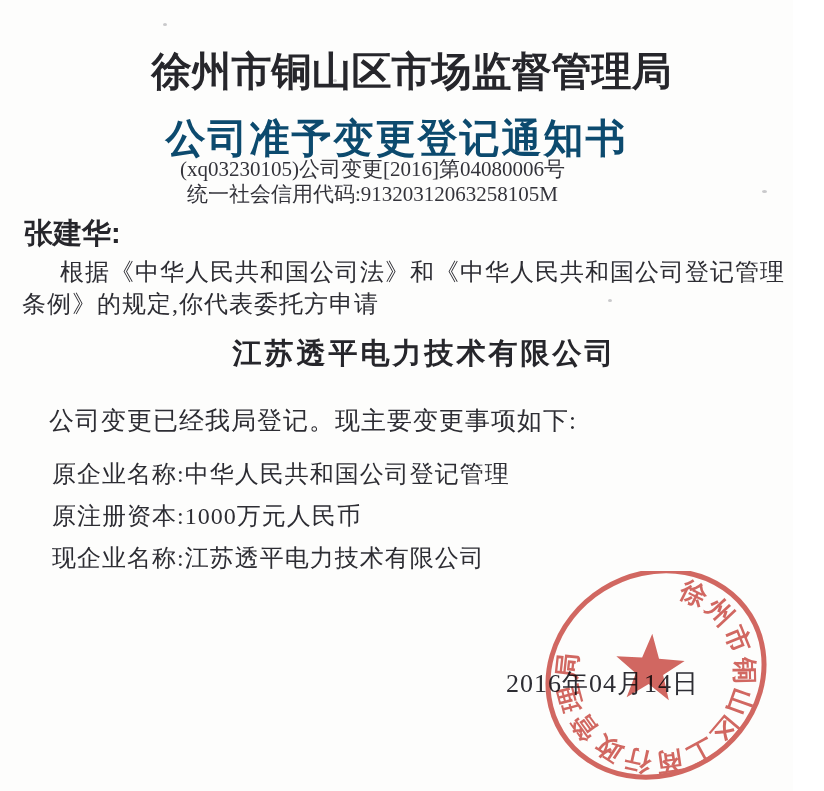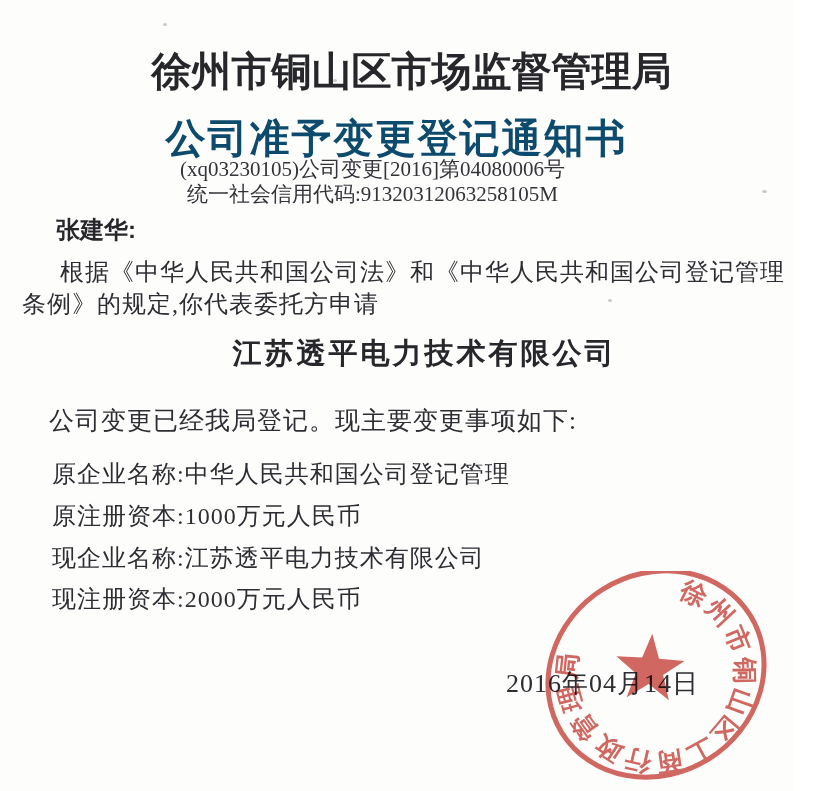--- a/index.html
+++ b/index.html
@@ -21,22 +21,22 @@
     color: #26262b; transform: translateX(15px); letter-spacing: 0px;
   }
   .title2 {
     top: 111px; font-size: 40px; font-weight: bold;
     font-family: "Liberation Sans", "DejaVu Sans", sans-serif;
     color: #0c4a6e; letter-spacing: 2px;
   }
   .doc-no   { top: 155px; font-size: 21px; transform: translateX(-24px); color: #33333a; }
   .credit   { top: 180px; font-size: 21px; transform: translateX(-24px); color: #33333a; }
   .addressee {
-    left: 24px; top: 214px; font-size: 24px; font-weight: bold;
-    font-family: "Liberation Sans", "DejaVu Sans", sans-serif; color: #26262b; margin-left: 32px;
+    left: 24px; top: 214px; font-size: 29px; font-weight: bold;
+    font-family: "Liberation Sans", "DejaVu Sans", sans-serif; color: #26262b;
   }
   .body-line1 { left: 60px; top: 256px; font-size: 24px; letter-spacing: 1px; }
   .body-line2 { left: 22px; top: 288px; font-size: 24px; letter-spacing: 1px; }
   .company {
     top: 334px; font-size: 29px; font-weight: bold; letter-spacing: 3px;
     font-family: "Liberation Sans", "DejaVu Sans", sans-serif;
     color: #26262b; transform: translateX(28px);
   }
   .registered { left: 49px; top: 404px; font-size: 25px; letter-spacing: 1px; }
   .item { left: 52px; font-size: 24px; letter-spacing: 1px; }
@@ -84,21 +84,20 @@
   <div class="abs body-line1">根据《中华人民共和国公司法》和《中华人民共和国公司登记管理</div>
   <div class="abs body-line2">条例》的规定,你代表委托方申请</div>
 
   <div class="abs centered company">江苏透平电力技术有限公司</div>
 
   <div class="abs registered">公司变更已经我局登记。现主要变更事项如下:</div>
 
   <div class="abs item item-0">原企业名称:中华人民共和国公司登记管理</div>
   <div class="abs item item-1">原注册资本:1000万元人民币</div>
   <div class="abs item item-2">现企业名称:江苏透平电力技术有限公司</div>
-  <div class="abs item item-3">现注册资本:2000万元人民币</div>
 
   <div class="abs date">2016年04月14日</div>
 
   <svg class="seal" viewBox="0 0 234 210" aria-hidden="true">
     <g transform="rotate(148 115 103)">
       <ellipse cx="115" cy="103" rx="111" ry="100" fill="none" stroke-width="5" stroke="#c9473f"></ellipse>
       <defs>
         <path id="sealTextPath" d="M 58.4 159.6 A 80 80 0 1 1 171.6 159.6" fill="none"></path>
       </defs>
       <text fill="#c9473f">

